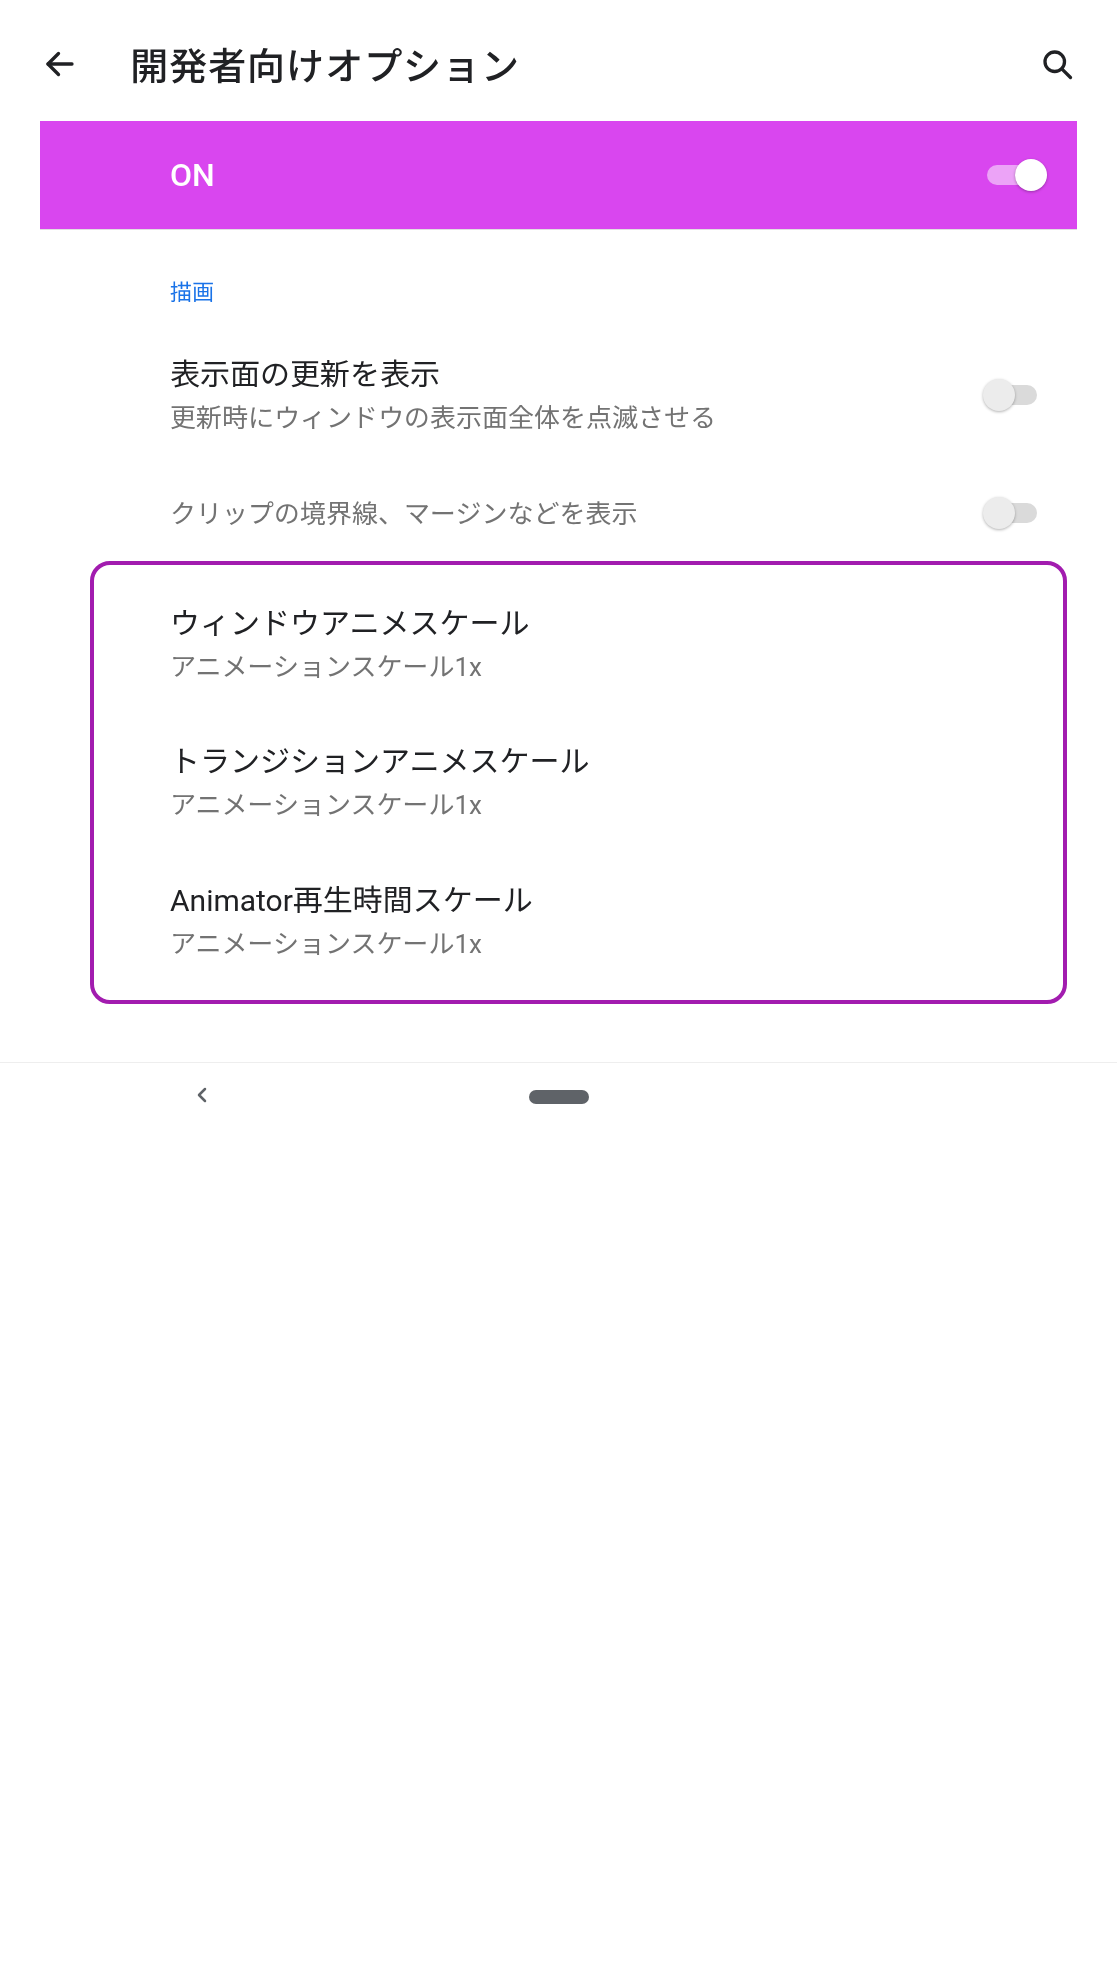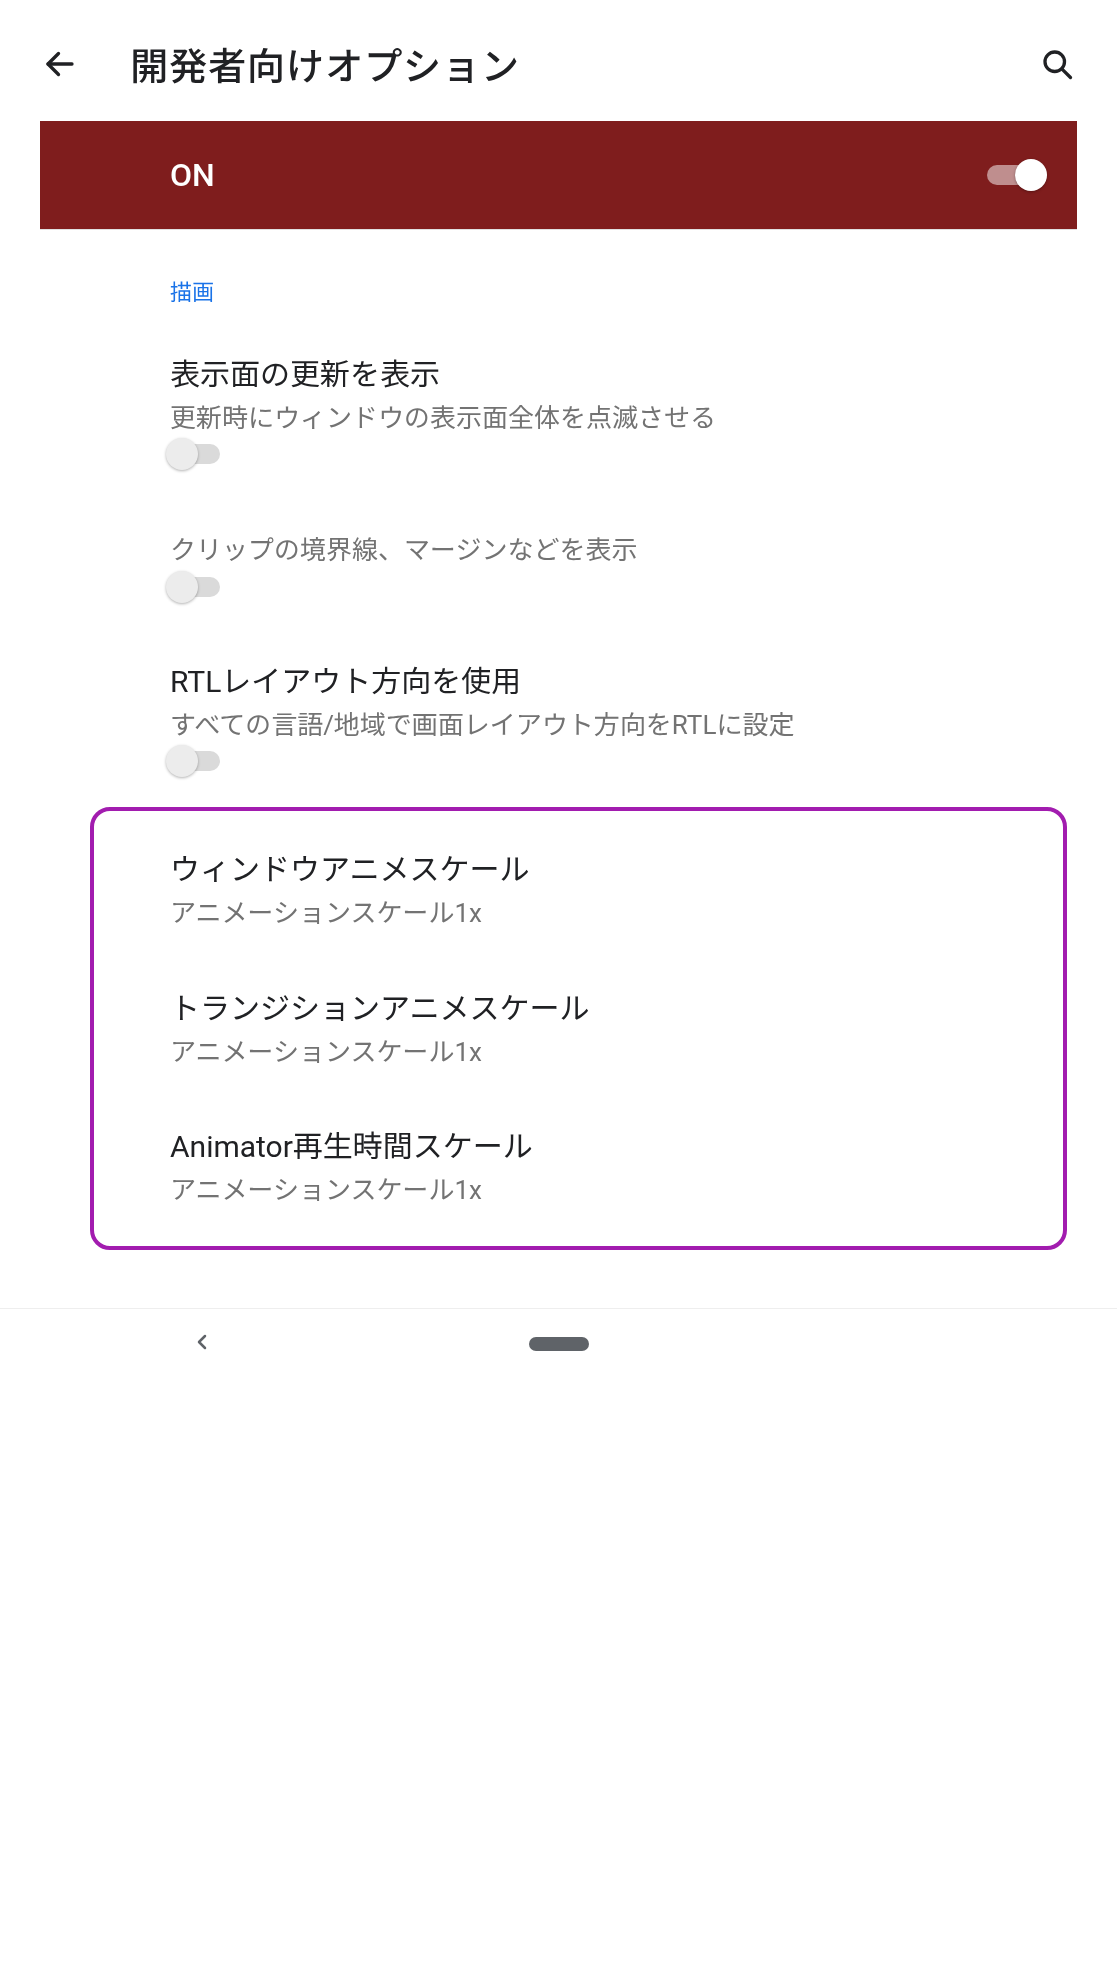--- a/index.html
+++ b/index.html
@@ -41,21 +41,21 @@
     }
     .appbar .search-icon {
       width: 40px;
       height: 40px;
       display: flex;
       align-items: center;
       justify-content: center;
       cursor: pointer;
     }
     .master-toggle {
-      background: #7f1d1d;
+      background: #d946ef;
       color: #ffffff;
       display: flex;
       align-items: center;
       padding: 35px 30px 35px 130px;
       margin: 0;
       border-bottom: 1px solid #e0e0e0;
     }
     .master-toggle .label {
       font-size: 32px;
       font-weight: 500;
@@ -104,23 +104,23 @@
       padding-right: 30px;
     }
     .section-header {
       color: #1a73e8;
       font-size: 22px;
       font-weight: 400;
       padding: 44px 0 20px 0;
     }
     .row {
       display: flex;
+      align-items: center;
       padding: 28px 0;
       cursor: pointer;
-      flex-direction: column;
     }
     .row-text {
       flex: 1;
       padding-right: 20px;
     }
     .row-title {
       font-size: 30px;
       color: #202124;
       line-height: 1.4;
       font-weight: 400;
@@ -205,30 +205,20 @@
     <div class="row">
       <div class="row-text">
         <div class="row-sub">クリップの境界線、マージンなどを表示</div>
       </div>
       <div class="switch off">
         <div class="switch-track"></div>
         <div class="switch-thumb"></div>
       </div>
     </div>
 
-    <div class="row">
-      <div class="row-text">
-        <div class="row-title">RTLレイアウト方向を使用</div>
-        <div class="row-sub">すべての言語/地域で画面レイアウト方向をRTLに設定</div>
-      </div>
-      <div class="switch off">
-        <div class="switch-track"></div>
-        <div class="switch-thumb"></div>
-      </div>
-    </div>
 
     <div class="highlight-box">
       <div class="row">
         <div class="row-text">
           <div class="row-title">ウィンドウアニメスケール</div>
           <div class="row-sub">アニメーションスケール1x</div>
         </div>
       </div>
       <div class="row">
         <div class="row-text">

